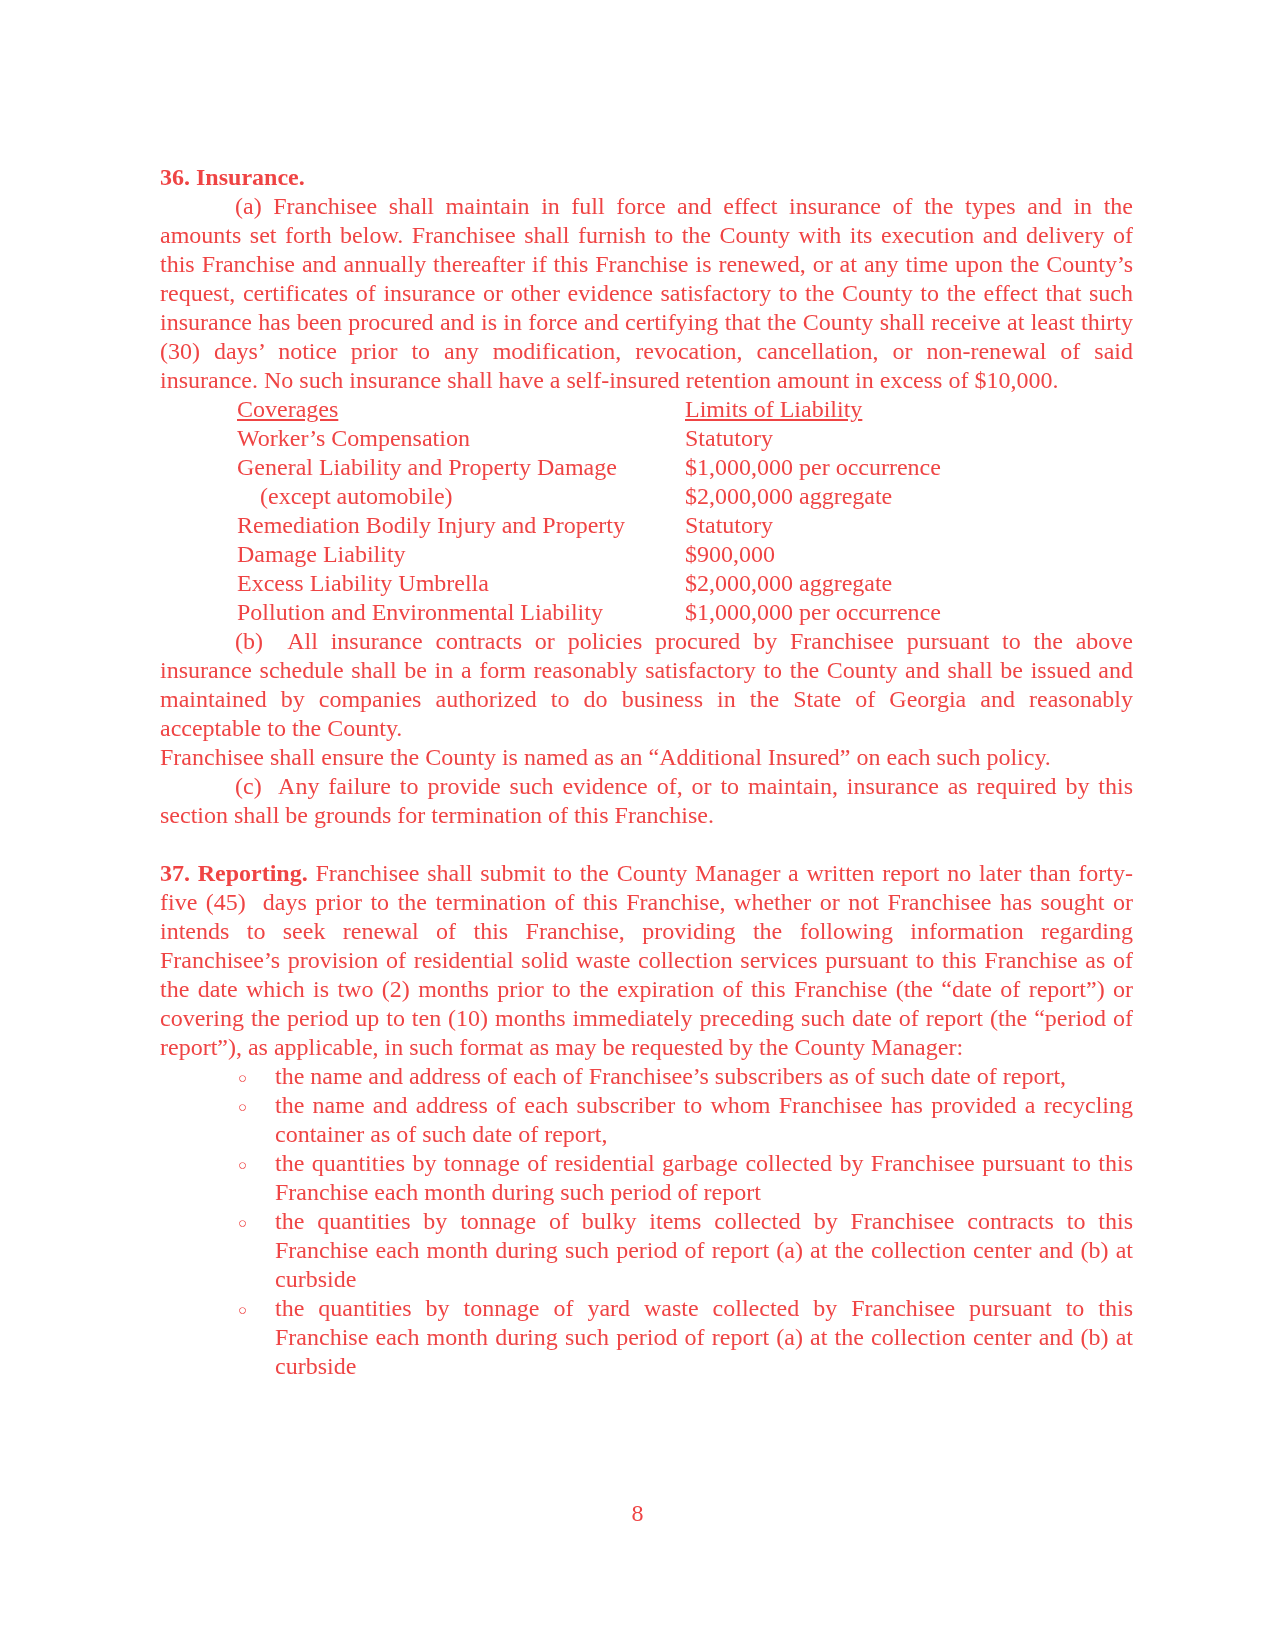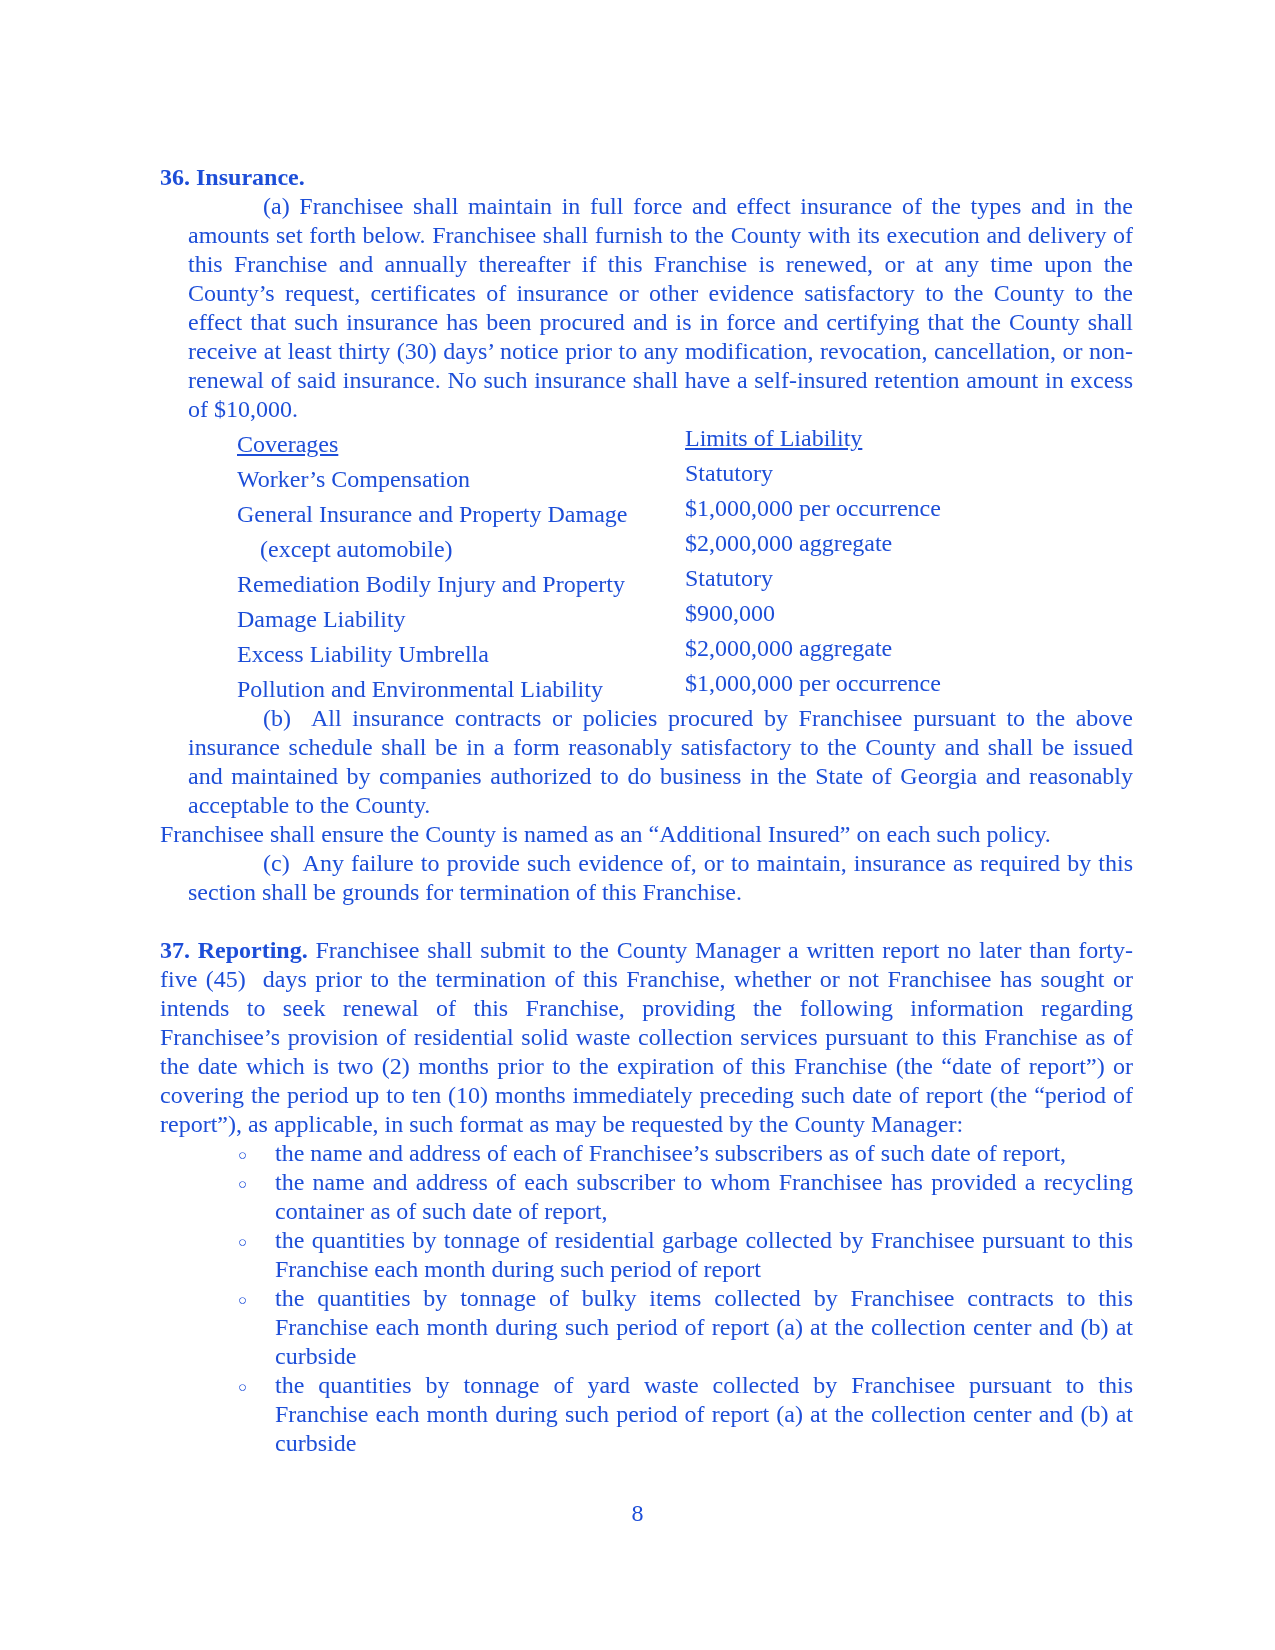--- a/index.html
+++ b/index.html
@@ -8,47 +8,46 @@
     background: #e8e8e8;
   }
   .page {
     position: relative;
     width: 1275px;
     height: 1650px;
     background: #ffffff;
     font-family: "Liberation Serif", "DejaVu Serif", serif;
     font-size: 24px;
     line-height: 29px;
-    color: #1d4ed8;
+    color: #ef4444;
     overflow: hidden;
   }
   .content {
     position: absolute;
     left: 160px;
     top: 163px;
     width: 973px;
   }
   .para {
     margin: 0;
     text-align: justify;
   }
-  .first-indent { text-indent: 75px; margin-left: 28px; }
+  .first-indent { text-indent: 75px; }
   .section-heading { font-weight: bold; }
   .spacer { height: 29px; }
 
   
   .ctable {
     margin-left: 77px;
     width: 896px;
   }
   .trow { display: flex; }
   .trow .c1 {
     width: 448px;
     flex: 0 0 448px;
-    margin-top: 6px;
   }
   .trow .c2 { flex: 1; }
   .thead .c1 span, .thead .c2 span { text-decoration: underline; }
   .row-indent-1 .c1 { padding-left: 23px; box-sizing: border-box; }
   .row-indent-2 .c1 { padding-left: 113px; box-sizing: border-box; }
 
   
   .bullets {
     list-style: none;
     margin: 0;
@@ -88,21 +87,21 @@
     <div class="ctable">
       <div class="trow thead">
         <div class="c1"><span>Coverages</span></div>
         <div class="c2"><span>Limits of Liability</span></div>
       </div>
       <div class="trow">
         <div class="c1">Worker’s Compensation</div>
         <div class="c2">Statutory</div>
       </div>
       <div class="trow">
-        <div class="c1">General Insurance and Property Damage</div>
+        <div class="c1">General Liability and Property Damage</div>
         <div class="c2">$1,000,000 per occurrence</div>
       </div>
       <div class="trow row-indent-1">
         <div class="c1">(except automobile)</div>
         <div class="c2">$2,000,000 aggregate</div>
       </div>
       <div class="trow">
         <div class="c1">Remediation Bodily Injury and Property</div>
         <div class="c2">Statutory</div>
       </div>

